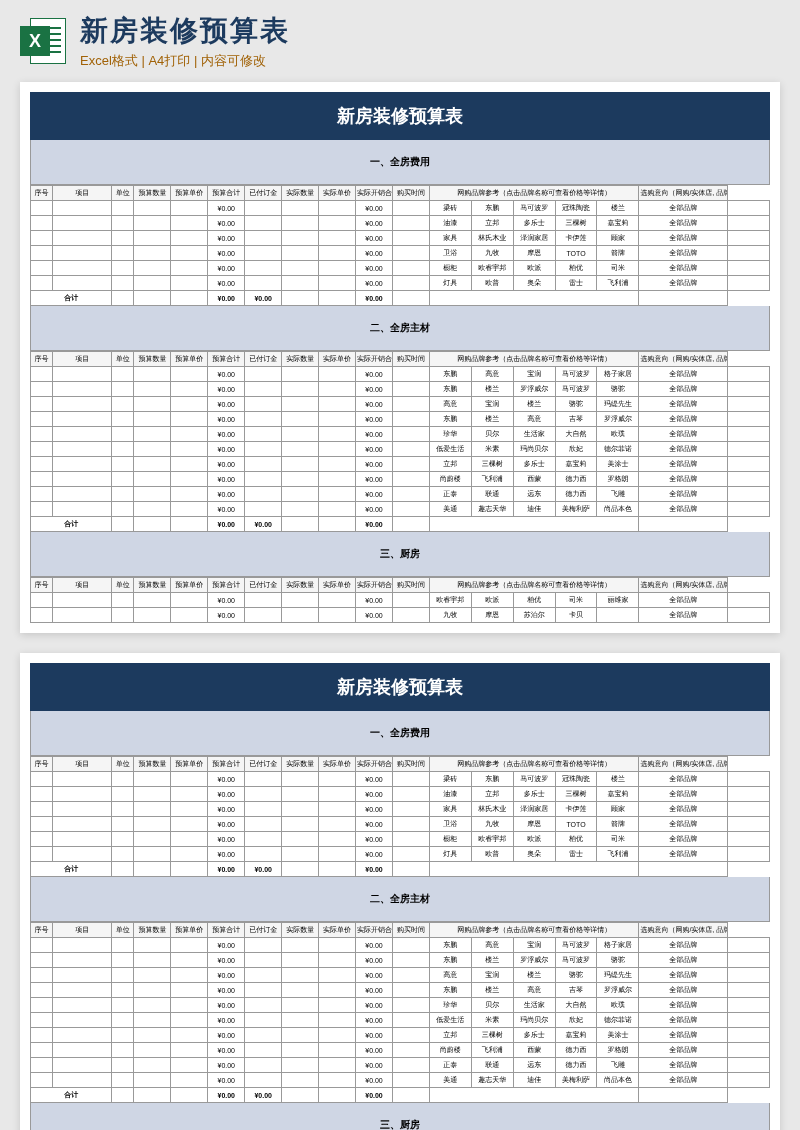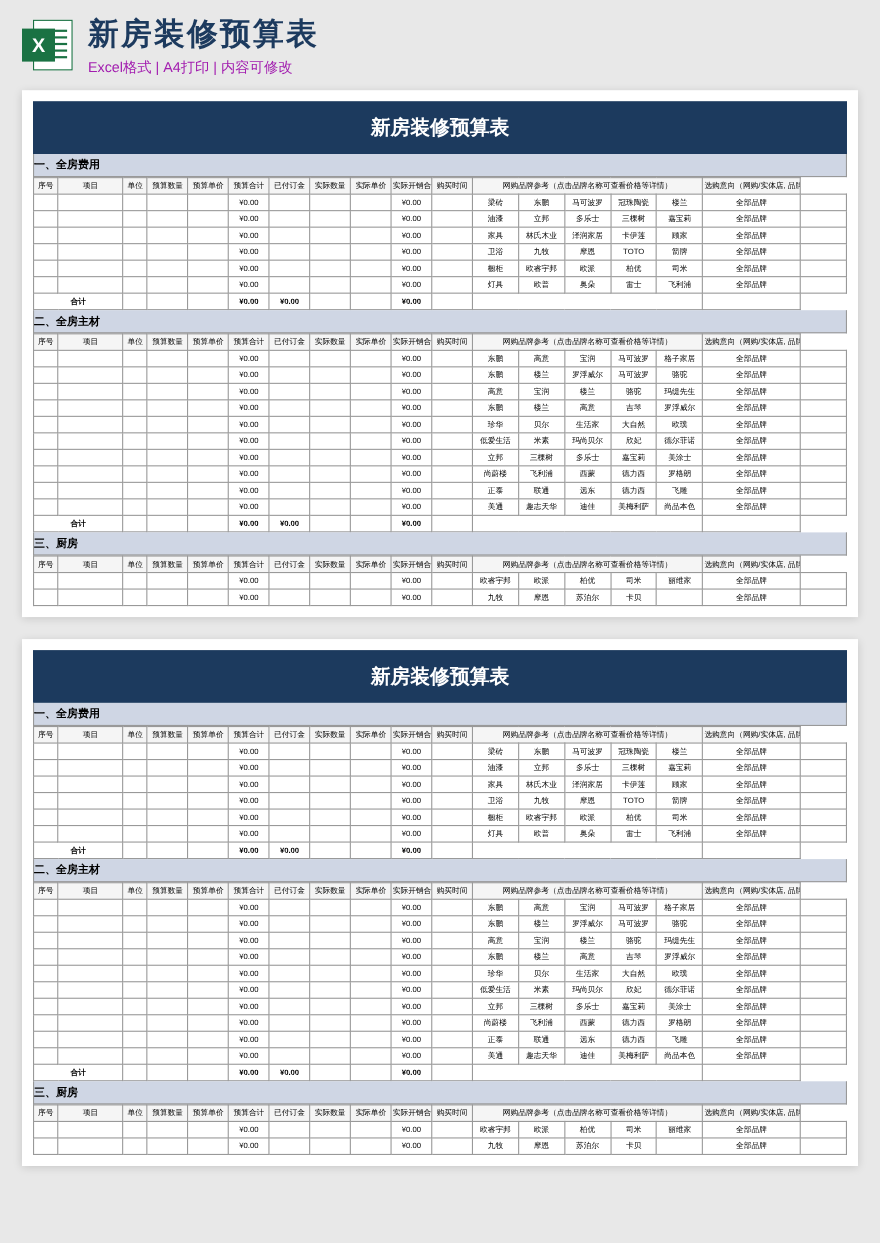--- a/index.html
+++ b/index.html
@@ -5,25 +5,25 @@
 * { box-sizing: border-box; margin: 0; padding: 0; }
 body { background: #e8e8e8; font-family: "Microsoft YaHei", sans-serif; width: 800px; }
 .header-bar { display: flex; align-items: center; padding: 12px 20px; gap: 14px; }
 .excel-icon { width: 46px; height: 46px; position: relative; }
 .excel-icon-back { position: absolute; left: 10px; top: 0; width: 36px; height: 46px; background: #fff; border: 1px solid #1a7243; }
 .excel-icon-back::before, .excel-icon-back::after { content: ""; position: absolute; background: #1a7243; }
 .excel-icon-back::before { top: 8px; left: 4px; right: 4px; height: 2px; box-shadow: 0 6px 0 #1a7243, 0 12px 0 #1a7243, 0 18px 0 #1a7243, 0 24px 0 #1a7243; }
 .excel-icon-front { position: absolute; left: 0; top: 8px; width: 30px; height: 30px; background: #1a7243; color: #fff; display: flex; align-items: center; justify-content: center; font-weight: bold; font-size: 18px; }
 .hdr-text { flex: 1; }
 .hdr-title { font-size: 28px; font-weight: bold; color: #1c3a5e; letter-spacing: 2px; }
-.hdr-sub { font-size: 13px; color: #a21caf; margin-top: 2px; }
+.hdr-sub { font-size: 13px; color: #a16207; margin-top: 2px; }
 .page-stack { padding: 0 20px 20px; }
 .page { background: #fff; box-shadow: 0 2px 8px rgba(0,0,0,0.15); margin-bottom: 20px; padding: 10px; position: relative; }
 .doc-title { background: #1c3a5e; color: #fff; text-align: center; font-size: 18px; font-weight: bold; padding: 12px 0; }
-.sec-title { background: #cfd6e4; font-size: 10px; font-weight: bold; padding: 3px 0; border: 1px solid #999; border-top: none; }
+.sec-title { background: #cfd6e4; text-align: center; font-size: 10px; font-weight: bold; padding: 15px 0; border: 1px solid #999; border-top: none; }
 table { width: 100%; border-collapse: collapse; table-layout: fixed; }
 th, td { border: 1px solid #999; font-size: 7px; text-align: center; padding: 2px 1px; overflow: hidden; white-space: nowrap; }
 th { background: #f5f5f5; font-weight: normal; }
 .col-seq { width: 3%; }
 .col-item { width: 8%; }
 .col-unit { width: 3%; }
 .col-num { width: 5%; }
 .col-sub { width: 5%; }
 .col-time { width: 5%; }
 .col-brand { width: 5.5%; }

